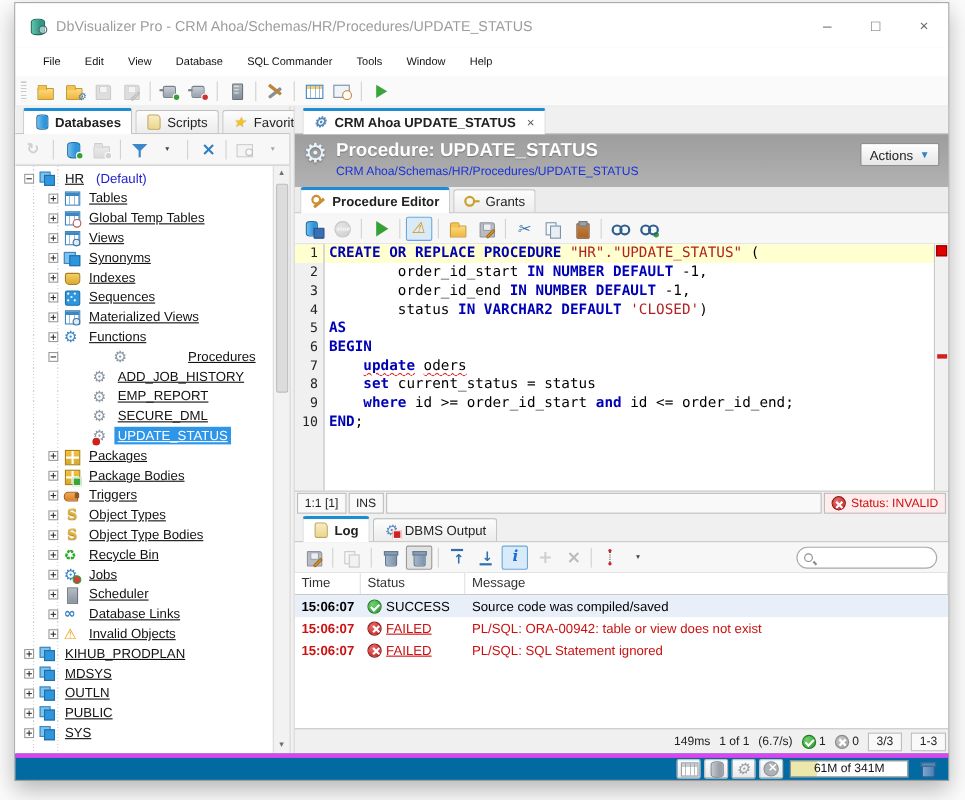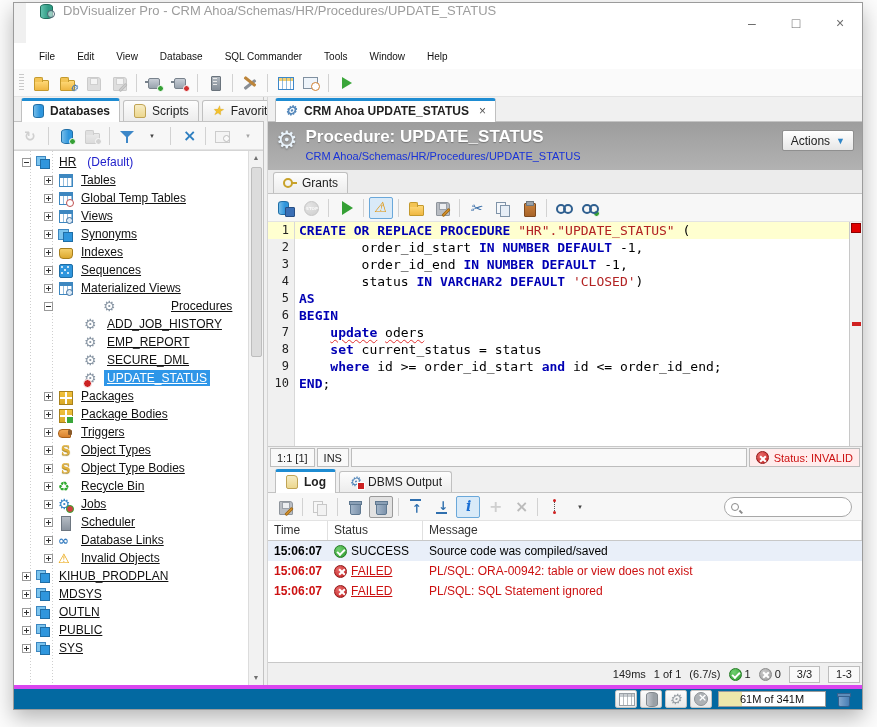--- a/index.html
+++ b/index.html
@@ -1,21 +1,21 @@
 <!DOCTYPE html>
 <html><head>
 <meta charset="utf-8">
 <style>
   html,body{margin:0;padding:0;width:877px;height:727px;background:#fcfcfc;overflow:hidden;
     font-family:"Liberation Sans",sans-serif;-webkit-font-smoothing:antialiased;}
   *{box-sizing:border-box;}
   .win{position:absolute;left:13px;top:2px;width:850px;height:708px;background:#f0f0f0;
     border:1px solid #9b9b9b;box-shadow:0 8px 20px rgba(0,0,0,.28);display:flex;flex-direction:column;}
   
-  .titlebar{height:40px;background:#fff;display:flex;padding-left:12px;flex:none;margin-left:12px;}
+  .titlebar{height:40px;background:#fff;display:flex;align-items:center;padding-left:12px;flex:none;}
   .title{color:#9d9d9d;font-size:13px;margin-left:8px;flex:1;white-space:nowrap;overflow:hidden;}
   .wcontrols{display:flex;height:100%;}
   .wc{width:44px;display:flex;align-items:center;justify-content:center;color:#6e6e6e;font-size:14px;cursor:default;}
   
   .menubar{height:26px;background:#fff;display:flex;align-items:center;padding-left:14px;flex:none;}
   .menu-item{font-size:10px;color:#111;padding:3px 11px;}
   
   .toolbar{height:28px;background:#fafafa;display:flex;align-items:center;padding:0 4px;flex:none;border-bottom:1px solid #e3e3e3;}
   .toolbar.small{background:#f7f7f7;}
   .grip{width:5px;height:18px;margin:0 4px 0 1px;background:repeating-linear-gradient(#c9c9c9 0 1px,transparent 1px 3px);flex:none;}
@@ -384,20 +384,25 @@
             <div class="trow" style="padding-left: 30px;">
               <span class="exp plus"></span>
               <span class="ti ti-seq"></span>
               <span class="tlabel">Sequences</span>
             </div>
             <div class="trow" style="padding-left: 30px;">
               <span class="exp plus"></span>
               <span class="ti ti-tablev"></span>
               <span class="tlabel">Materialized Views</span>
             </div>
+            <div class="trow" style="padding-left: 30px;">
+              <span class="exp plus"></span>
+              <span class="ti ti-gearb"></span>
+              <span class="tlabel">Functions</span>
+            </div>
             <div class="trow" style="padding-left: 30px; gap: 45px;">
               <span class="exp minus"></span>
               <span class="ti ti-gearg"></span>
               <span class="tlabel">Procedures</span>
             </div>
             <div class="trow" style="padding-left: 56px;">
               <span class="exp none"></span>
               <span class="ti ti-gearg"></span>
               <span class="tlabel">ADD_JOB_HISTORY</span>
             </div>
@@ -515,20 +520,24 @@
           <div class="oh-title">Procedure: UPDATE_STATUS</div>
           <div class="oh-crumb">CRM Ahoa/Schemas/HR/Procedures/UPDATE_STATUS</div>
         </div>
         <button class="actions">
           <span>Actions</span>
           <span class="act-caret">▼</span>
         </button>
       </div>
 
       <div class="tabrow sub" id="editor-tabs">
+          <span class="tab active">
+            <i class="tic tic-wrench"></i>
+            <span>Procedure Editor</span>
+          </span>
           <span class="tab">
             <i class="tic tic-key"></i>
             <span>Grants</span>
           </span>
         </div>
       <div class="toolbar small" id="editor-toolbar">
           <span class="tbi">
             <i class="ic ic-dbsave"></i>
           </span>
           <span class="tbi dis">

